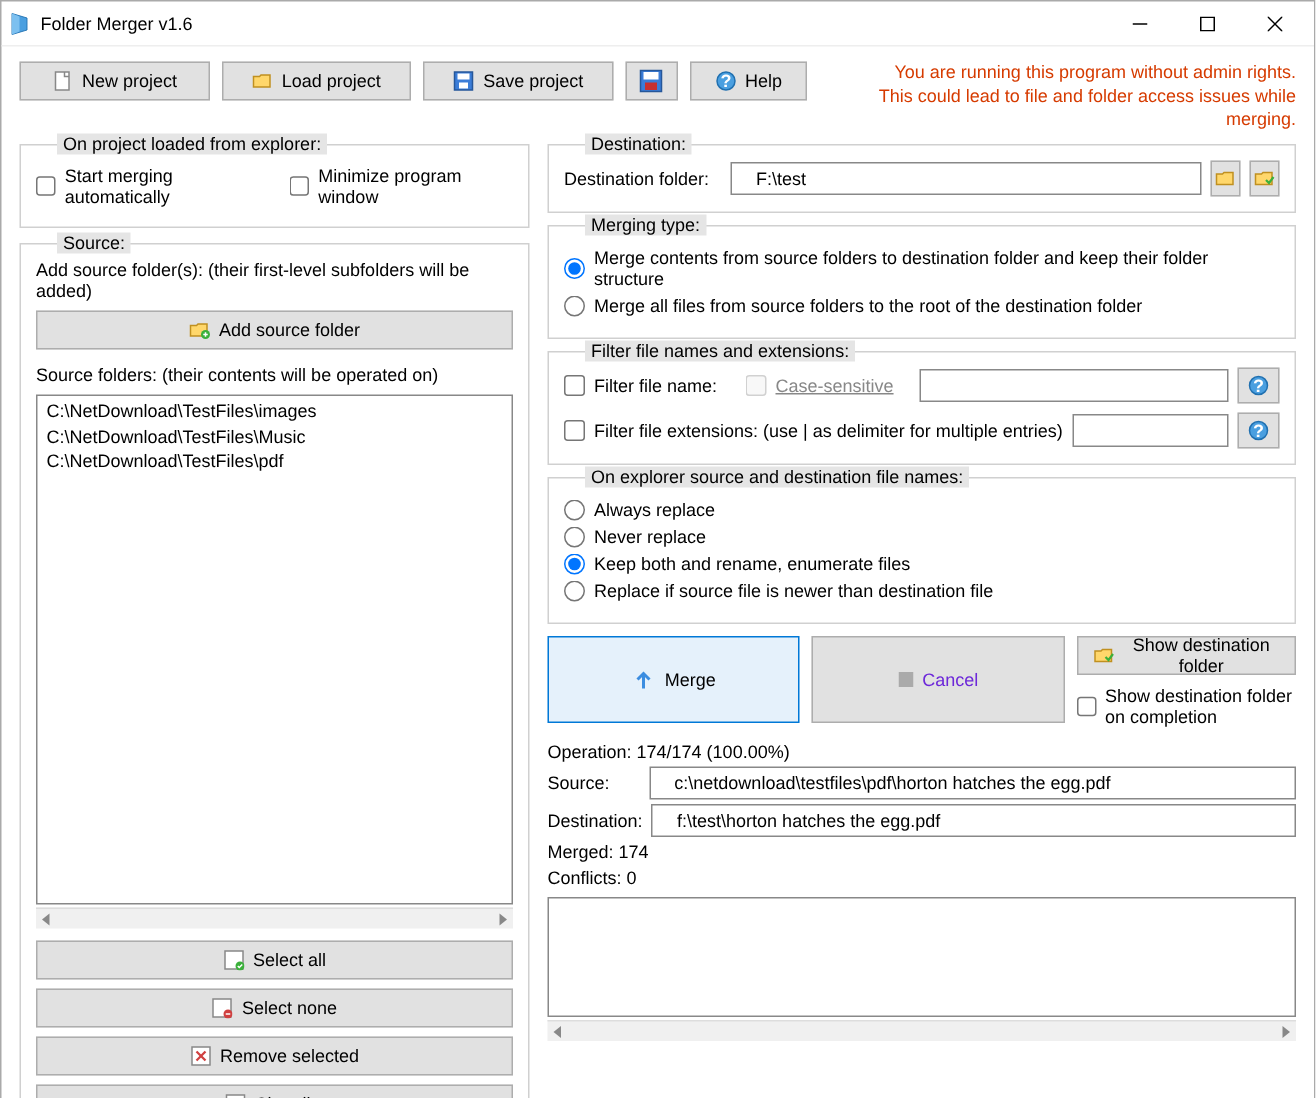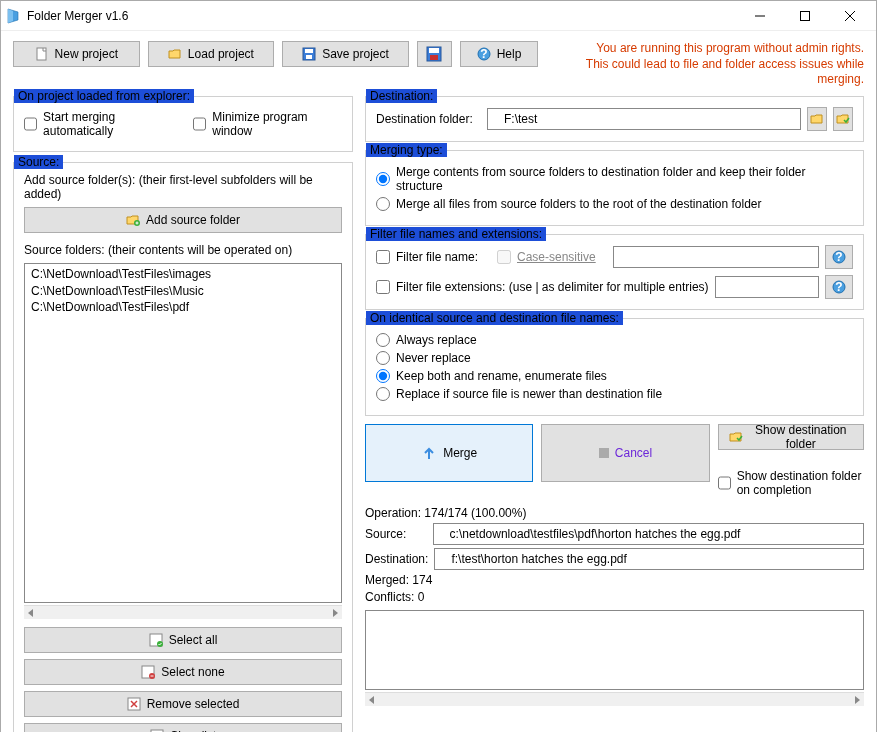--- a/index.html
+++ b/index.html
@@ -12,21 +12,21 @@
 .content { padding: 10px 12px; }
 .toolbar { display: flex; gap: 8px; margin-bottom: 8px; align-items: flex-start; }
 .btn { background: #e1e1e1; border: 1px solid #adadad; padding: 4px 10px; cursor: pointer; display: inline-flex; align-items: center; justify-content: center; gap: 6px; height: 26px; }
 .btn-wide { width: 130px; }
 .btn-icon { width: 36px; padding: 4px; }
 .warning { color: #d63b00; text-align: right; font-size: 12px; line-height: 1.3; margin-left: auto; }
 .main-layout { display: flex; gap: 12px; }
 .left-col { width: 340px; flex-shrink: 0; }
 .right-col { flex: 1; }
 .group { border: 1px solid #d0d0d0; padding: 10px; margin-bottom: 10px; position: relative; }
-.group-title { position: absolute; top: -8px; left: 0; background: #1d4ed8; padding: 0 4px; font-size: 12px; }
+.group-title { position: absolute; top: -8px; left: 24px; background: #e5e5e5; padding: 0 4px; font-size: 12px; }
 .checkbox-row { display: flex; align-items: center; gap: 6px; margin: 3px 0; }
 .checkbox-row input[type=checkbox] { width: 14px; height: 14px; margin: 0; }
 .radio-row { display: flex; align-items: center; gap: 6px; margin: 4px 0; }
 .radio-row input[type=radio] { width: 14px; height: 14px; margin: 0; }
 .label-text { font-size: 12px; }
 .sub-text { font-size: 12px; margin-bottom: 6px; }
 .full-btn { width: 100%; }
 .listbox { width: 100%; height: 340px; border: 1px solid #888; background: #fff; padding: 2px 6px; overflow: auto; font-size: 12px; line-height: 1.4; }
 .listbox-item { white-space: nowrap; }
 .grid2 { display: grid; grid-template-columns: 1fr; gap: 6px; }
@@ -293,21 +293,21 @@
                   <svg width="14" height="14">
                     <circle cx="7" cy="7" r="6" fill="#4a9fe0" stroke="#2070b0"></circle>
                     <text x="7" y="11" text-anchor="middle" fill="#fff" font-size="10" font-weight="bold">?</text>
                   </svg>
                 </span>
             </button>
           </div>
         </div>
 
         <div class="group section-gap">
-          <span class="group-title">On identical source and destination file names:</span>
+          <span class="group-title">On explorer source and destination file names:</span>
           <label class="radio-row">
             <input type="radio" name="ident" style="">
             <span class="label-text">Always replace</span>
           </label>
           <label class="radio-row">
             <input type="radio" name="ident" style="">
             <span class="label-text">Never replace</span>
           </label>
           <label class="radio-row">
             <input type="radio" name="ident" checked="" style="">
@@ -329,21 +329,21 @@
             <span>Merge</span>
           </button>
           <button class="btn big-btn cancel-btn">
             <span>
                 <svg width="10" height="10">
                   <rect x="0" y="0" width="10" height="10" fill="#aaa"></rect>
                 </svg>
               </span>
             <span>Cancel</span>
           </button>
-          <div style="flex:1;display:flex;flex-direction:column;gap:16px">
+          <div style="flex:1;display:flex;flex-direction:column;gap:4px">
             <button class="btn" style="width:100%">
               <span>
                   <svg width="14" height="14">
                     <path d="M1 4 L5 4 L6 3 L12 3 L12 11 L1 11 Z" fill="#ffd76b" stroke="#c09020"></path>
                     <path d="M8 8 L10 10 L13 6" fill="none" stroke="#3bb03b" stroke-width="1.5"></path>
                   </svg>
                 </span>
               <span>Show destination folder</span>
             </button>
             <label class="checkbox-row" style="justify-content:flex-end">

